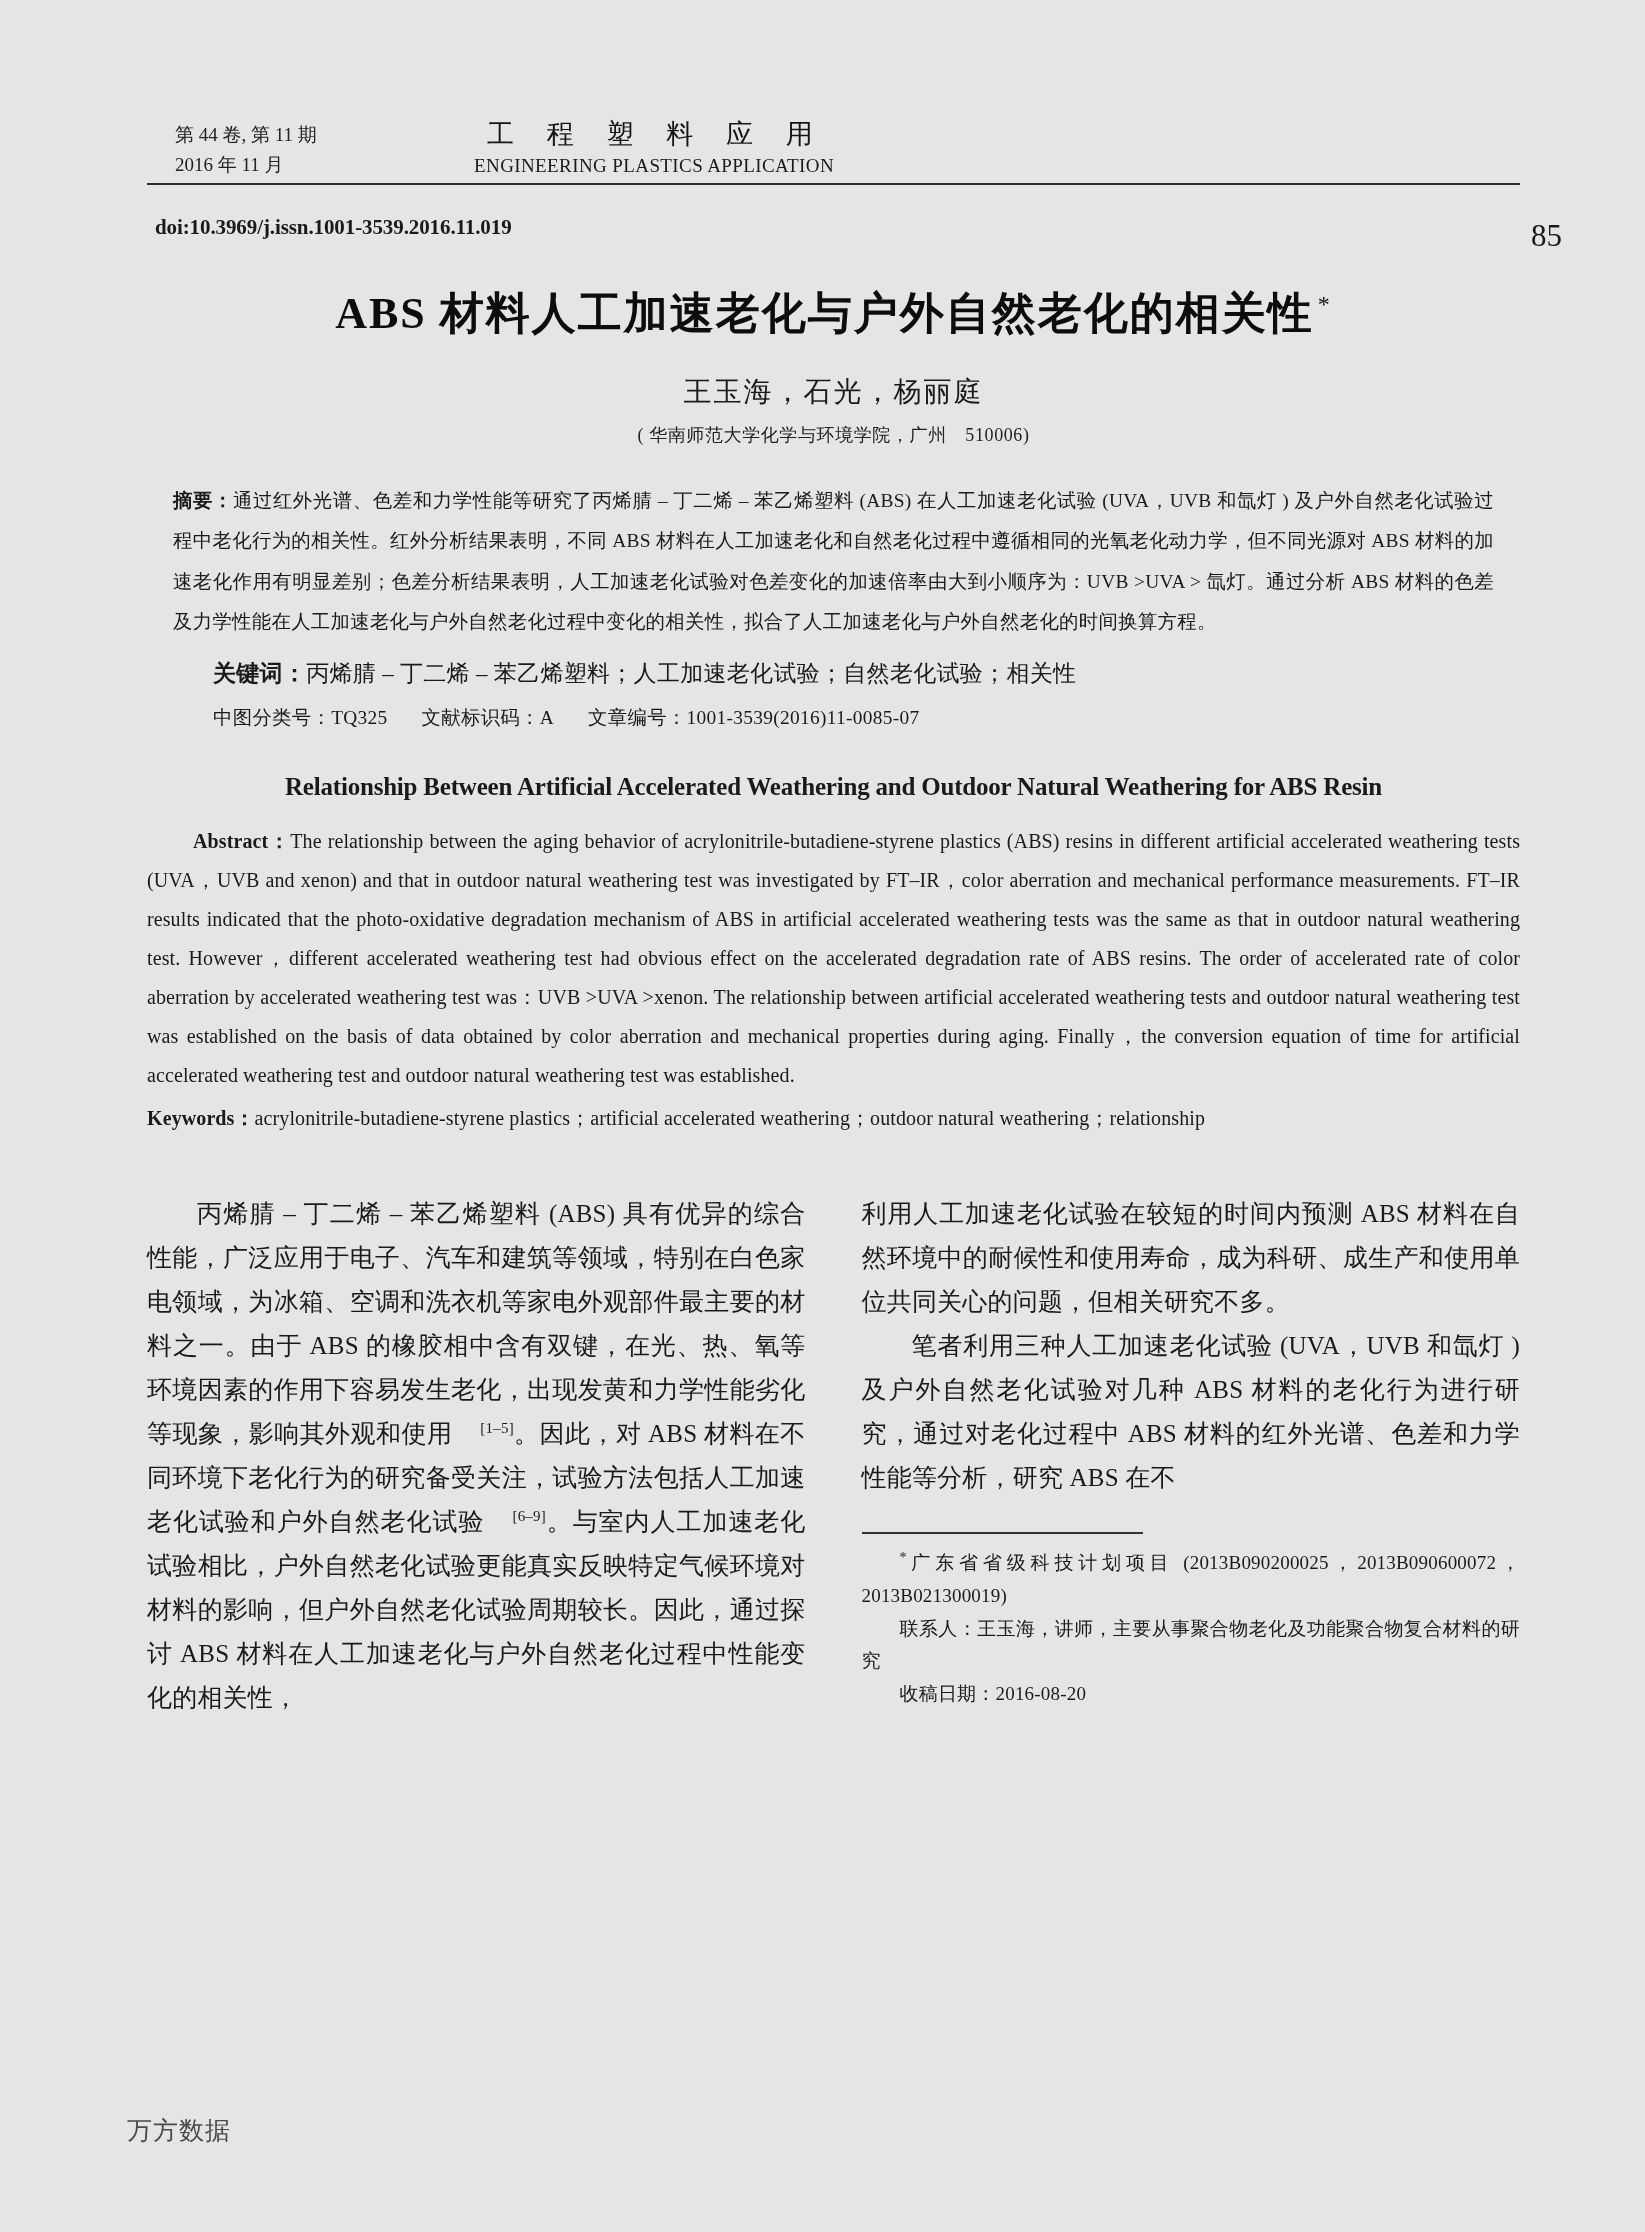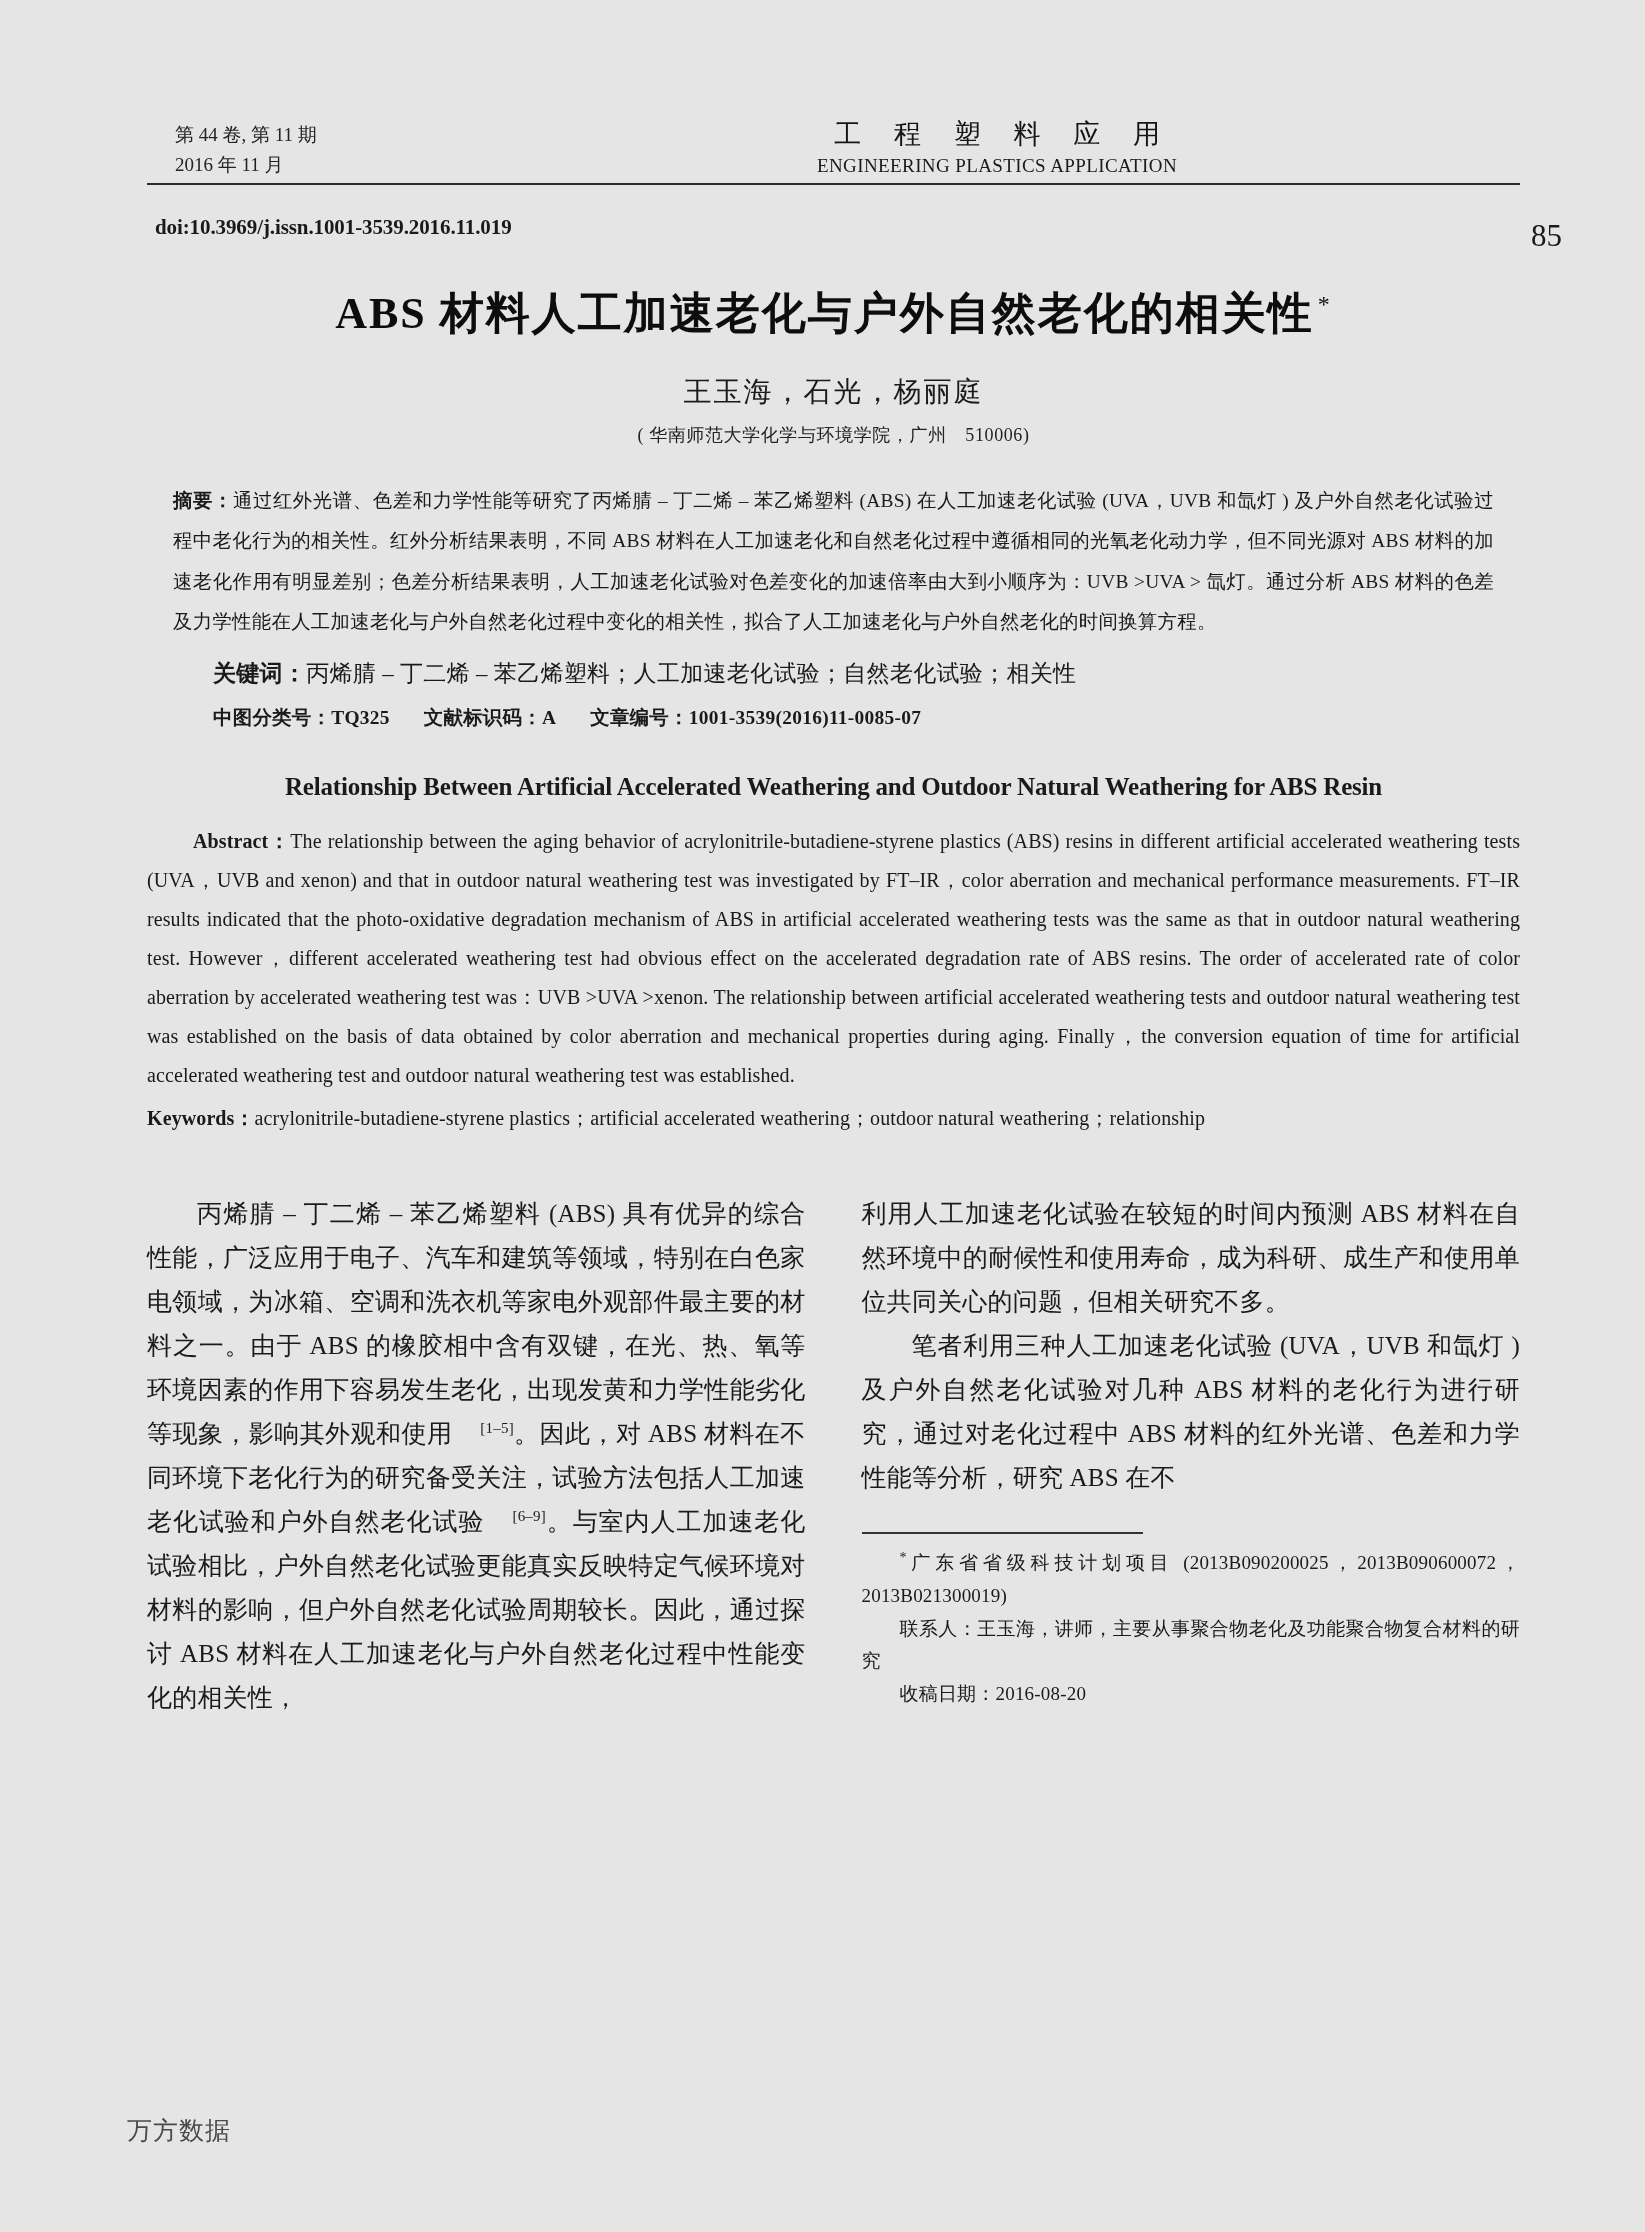--- a/index.html
+++ b/index.html
@@ -40,21 +40,21 @@
   }
   .runhead-left {
     width: 299px;
     font-size: 19px;
     line-height: 1.55;
     color: #222;
     padding-left: 28px;
   }
   .runhead-center {
     flex: 1;
-    text-align: center;
+    text-align: left;
     padding-bottom: 2px;
   }
   .journal-cn {
     font-size: 27px;
     letter-spacing: 13px;
     font-family: "Liberation Serif", serif;
     color: #151515;
     padding-left: 13px;
   }
   .journal-en {
@@ -140,21 +140,21 @@
     padding-left: 66px;
     letter-spacing: 0.3px;
   }
   .kw-cn .lead { font-weight: bold; }
   .clc {
     margin-top: 6px;
     font-size: 19.4px;
     padding-left: 66px;
     letter-spacing: 0.3px;
   }
-  .clc b { font-weight: bold; }
+  .clc b { font-weight: normal; }
   .clc .gap { display: inline-block; width: 34px; }
 
   
   .title-en {
     margin-top: 42px;
     text-align: center;
     font-size: 25px;
     font-weight: bold;
     letter-spacing: -0.2px;
   }

